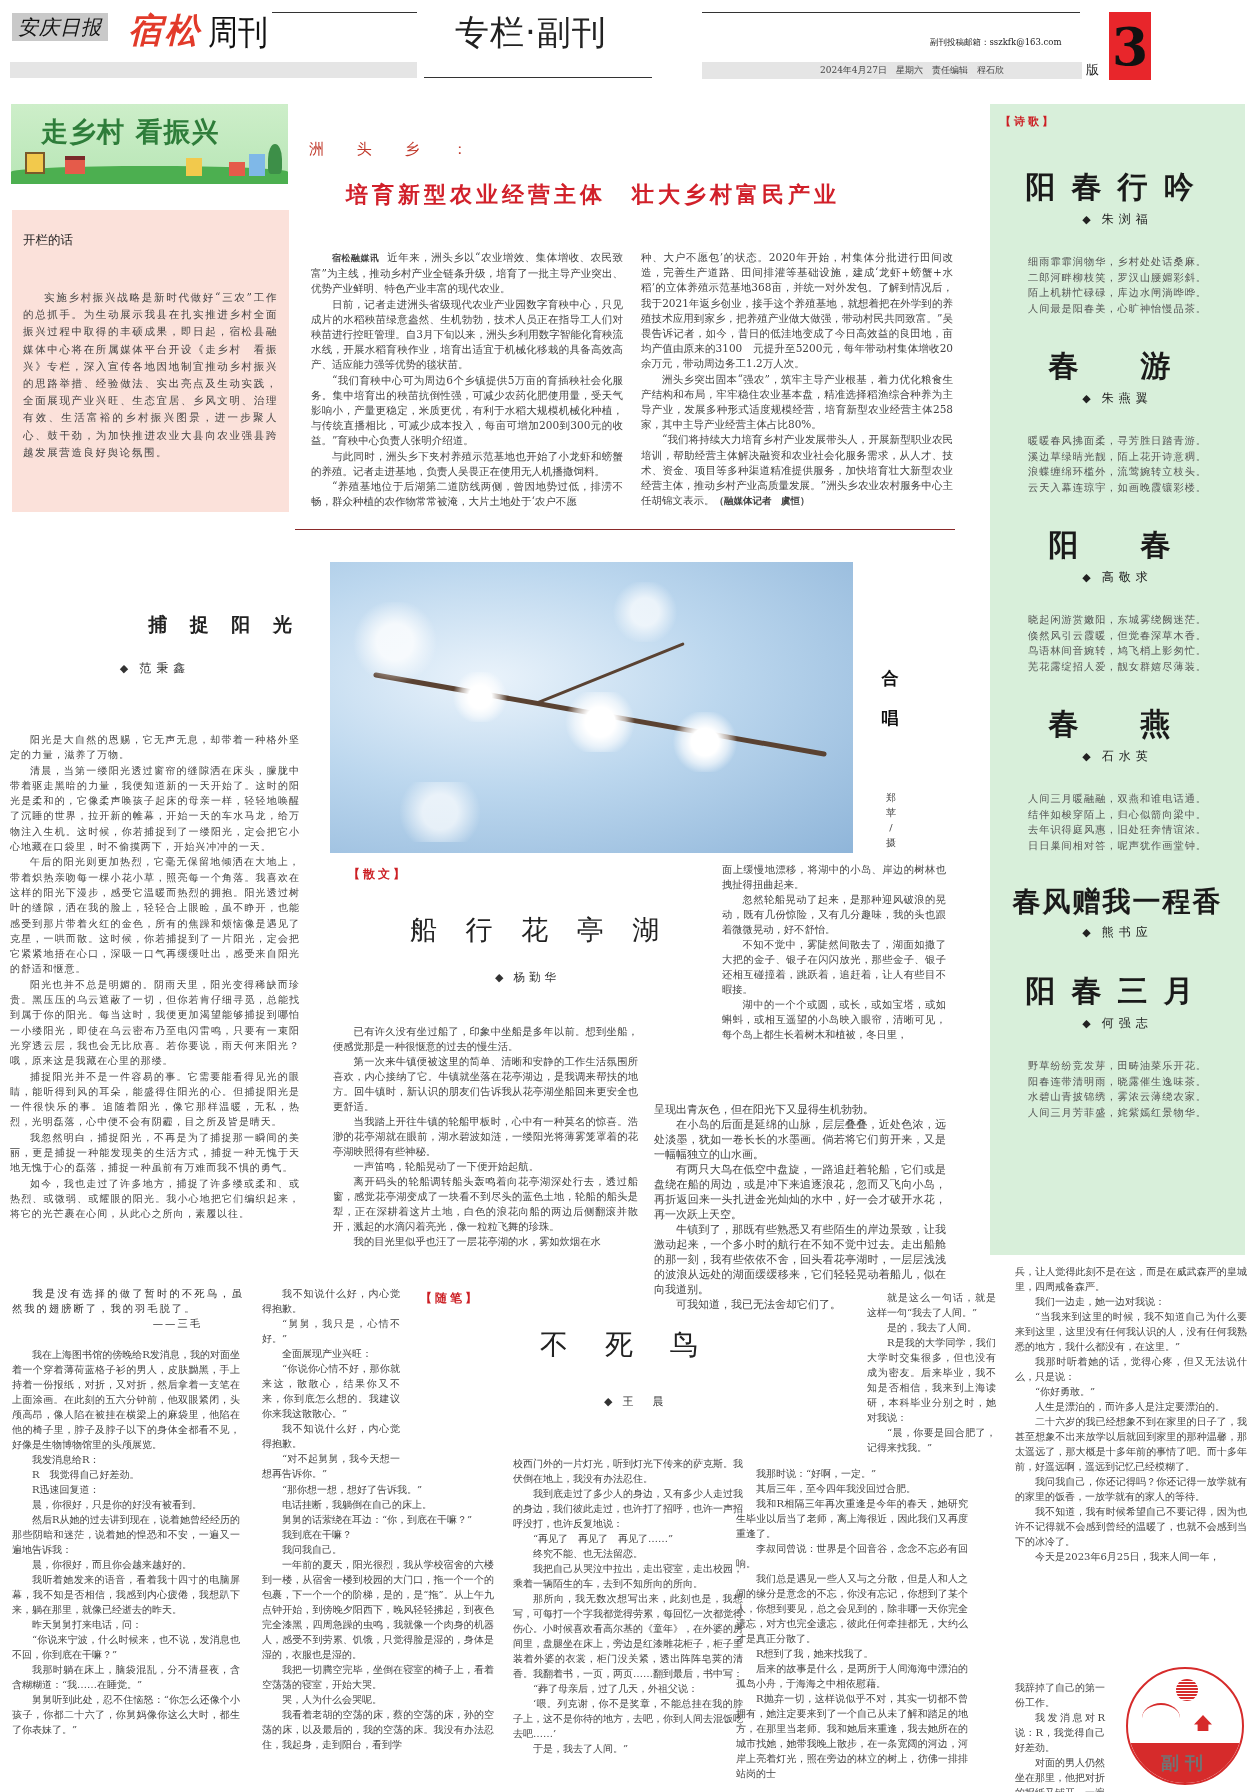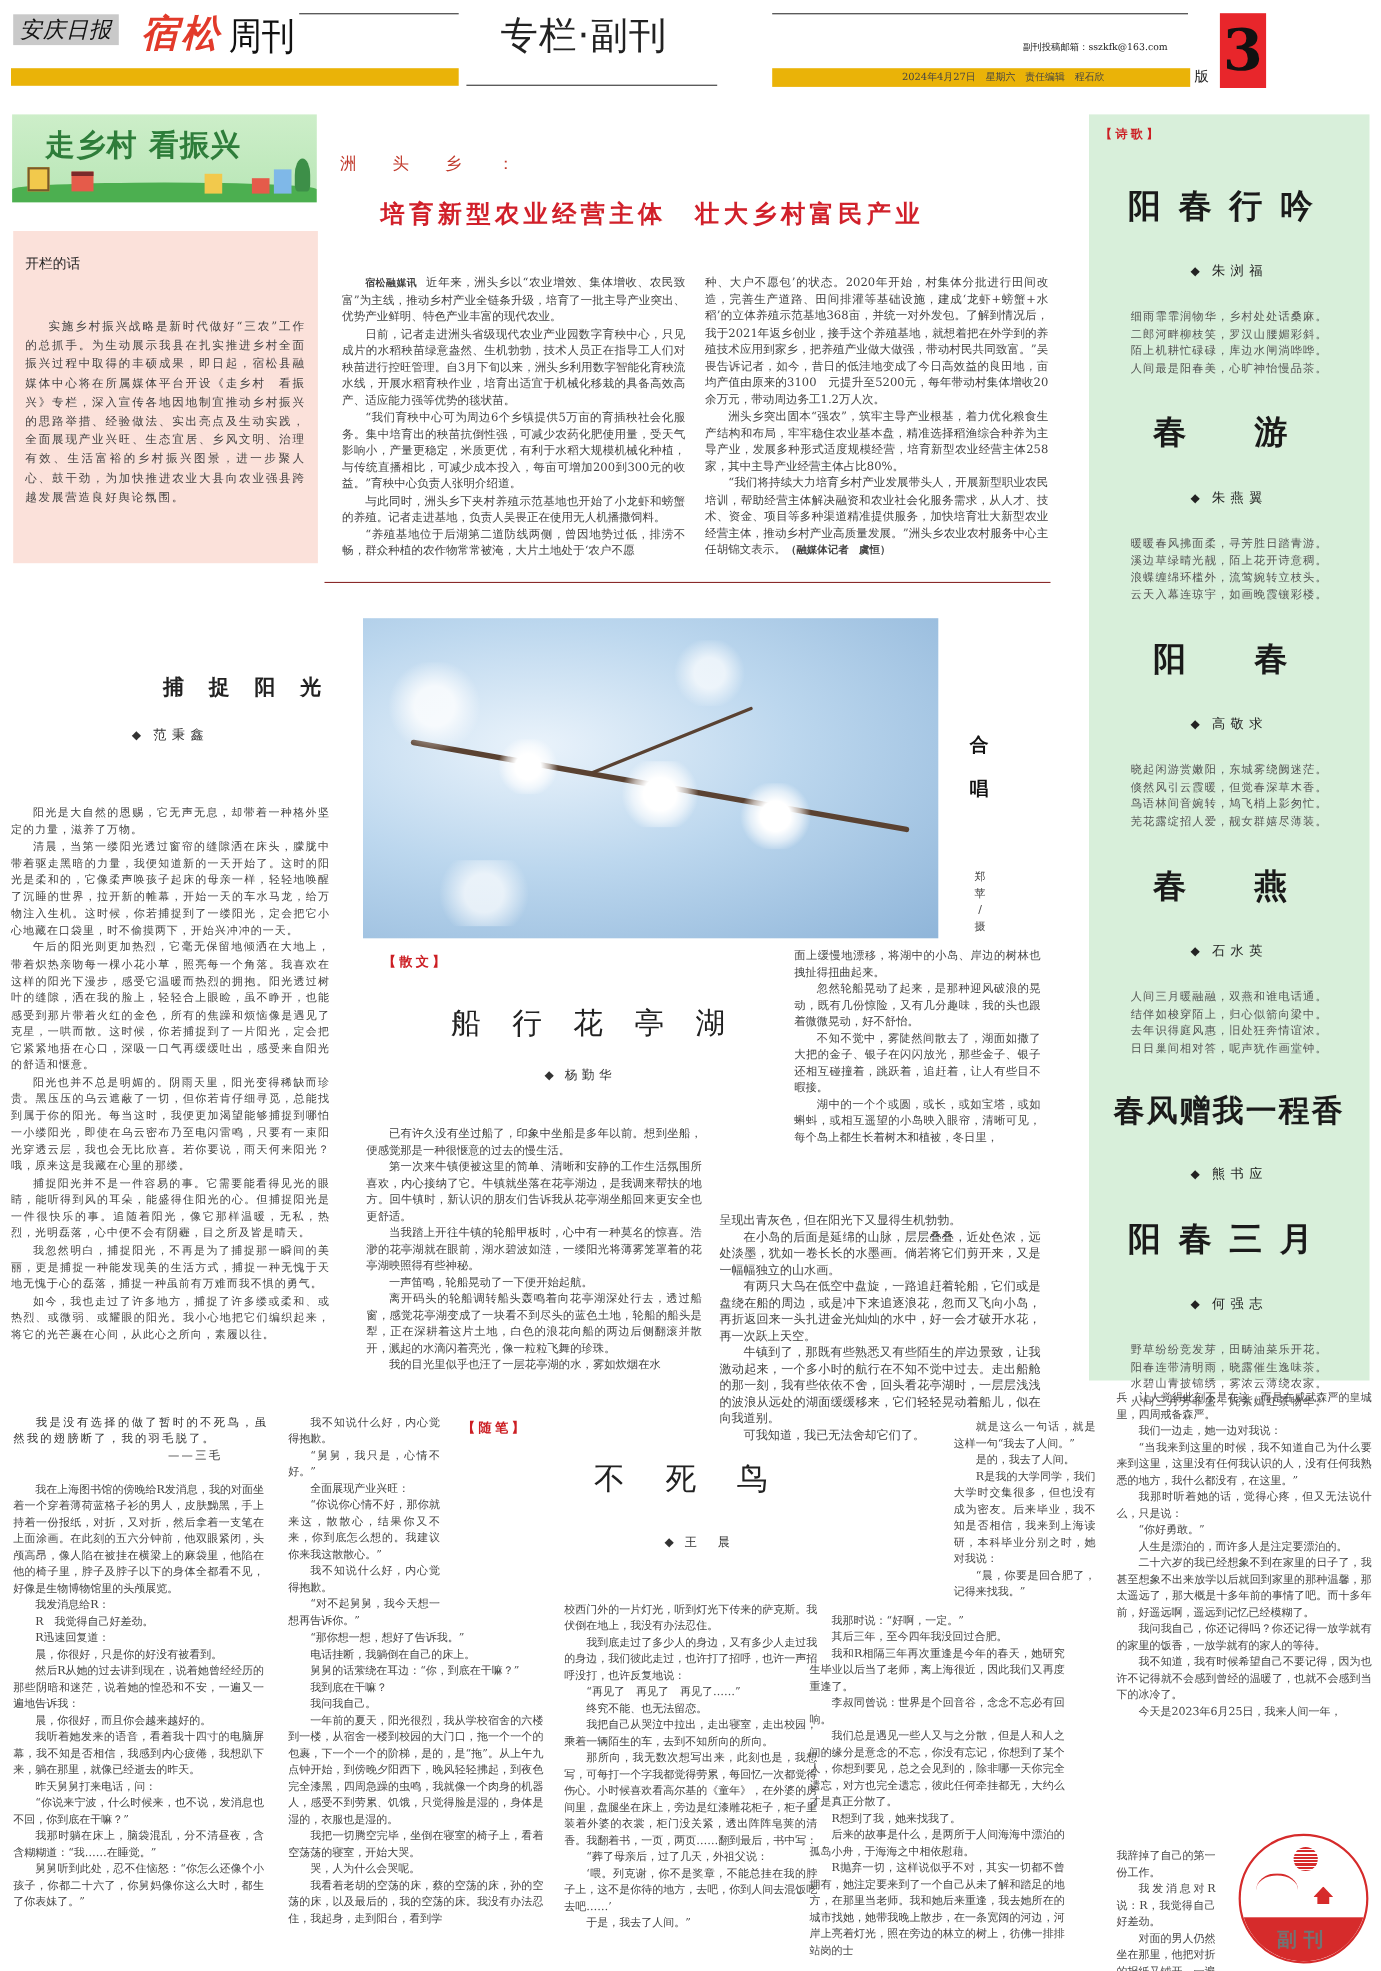--- a/index.html
+++ b/index.html
@@ -1,23 +1,23 @@
 <!DOCTYPE html>
 <html><head>
 <meta charset="utf-8">
 <style>
 *{box-sizing:border-box;margin:0;padding:0}
 body{width:1255px;height:1792px;background:#fff;font-family:"DejaVu Serif",serif;color:#333;position:relative;overflow:hidden}
 .abs{position:absolute}
 p{text-indent:2em}
-.masthead-grey{background:#eab308}
+.masthead-grey{background:#e5e5e5}
 .txt{font-size:10.5px;line-height:15.2px;color:#444;text-align:justify}
 .sans{font-family:"DejaVu Sans",sans-serif}
 .poem-title{font-family:"DejaVu Serif",serif;font-weight:bold;font-size:30px;color:#1a1a1a;text-align:center;letter-spacing:16px}
-.poem-author{font-size:12px;text-align:center;color:#222;letter-spacing:5px;margin-top:30px}
+.poem-author{font-size:12px;text-align:center;color:#222;letter-spacing:5px;margin-top:3px}
 .poem-lines{font-size:10.2px;line-height:15.5px;text-align:center;color:#555;margin-top:26px;letter-spacing:1px}
 .diamond{font-size:11px;margin-right:6px}
 .tag{color:#cc1f24;font-weight:bold;font-family:"DejaVu Sans",sans-serif;font-size:12px;letter-spacing:3px}
 </style>
 </head>
 <body>
 
 <div class="abs masthead-grey" style="left:10px;top:62px;width:407px;height:16px"></div>
 <div class="abs" style="left:272px;top:12px;width:145px;height:1px;background:#333"></div>
 <div class="abs" style="left:12px;top:13px;width:96px;height:28px;background:#c9c9c9;display:flex;align-items:center;justify-content:center">

